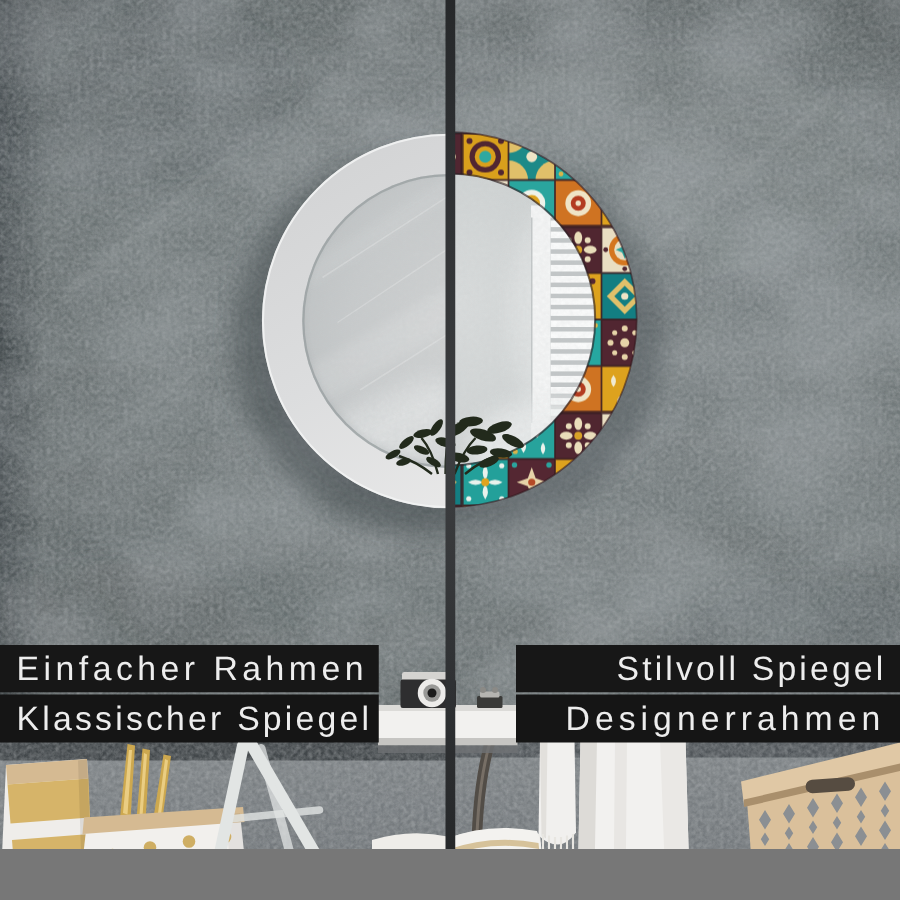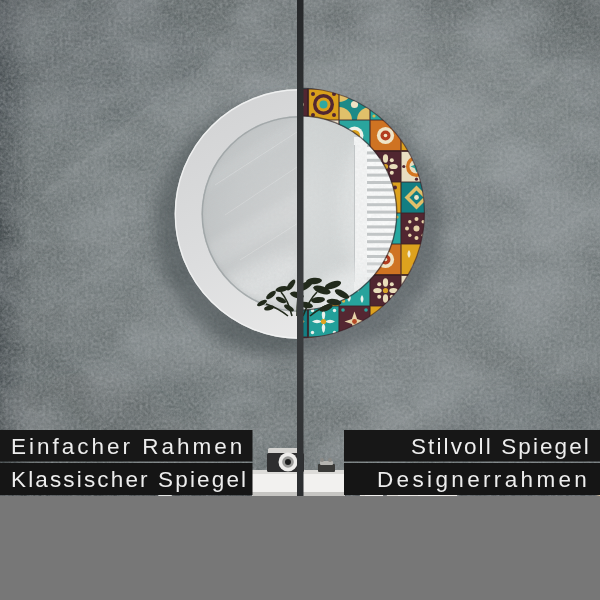--- a/index.html
+++ b/index.html
@@ -1,16 +1,16 @@
 <!DOCTYPE html>
 <html><head>
 <meta charset="utf-8">
 <style>
   html,body{margin:0;padding:0;background:#777;}
-  #stage{width:600px;height:496px;position:relative;overflow:hidden;font-family:"Liberation Sans",sans-serif;text-decoration:underline;}
+  #stage{width:600px;height:566px;position:relative;overflow:hidden;font-family:"Liberation Sans",sans-serif;text-decoration:underline;}
 </style>
 </head>
 <body>
 <div id="stage">
 <svg width="600" height="600" viewBox="0 0 600 600">
 <defs>
   <radialGradient id="wallGlow" cx="0.60" cy="0.34" r="0.88">
     <stop offset="0" stop-color="#81888a"></stop>
     <stop offset="0.5" stop-color="#6f7778"></stop>
     <stop offset="1" stop-color="#4e5556"></stop>

